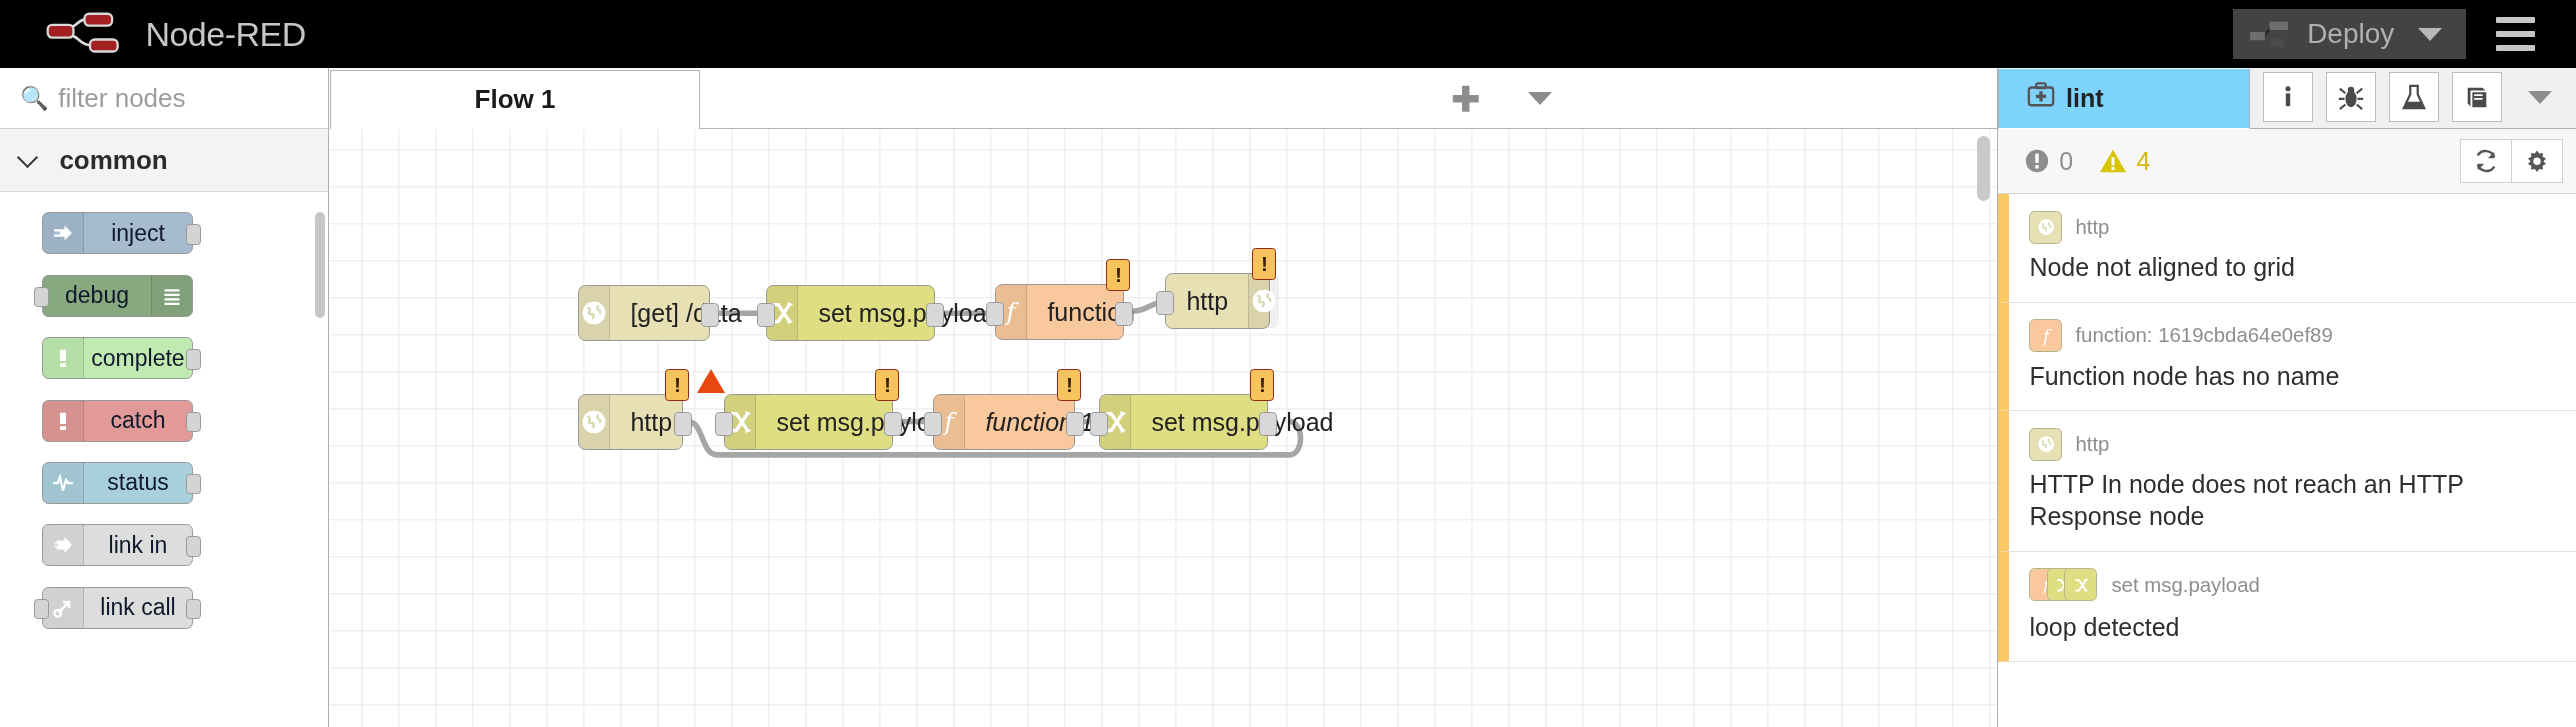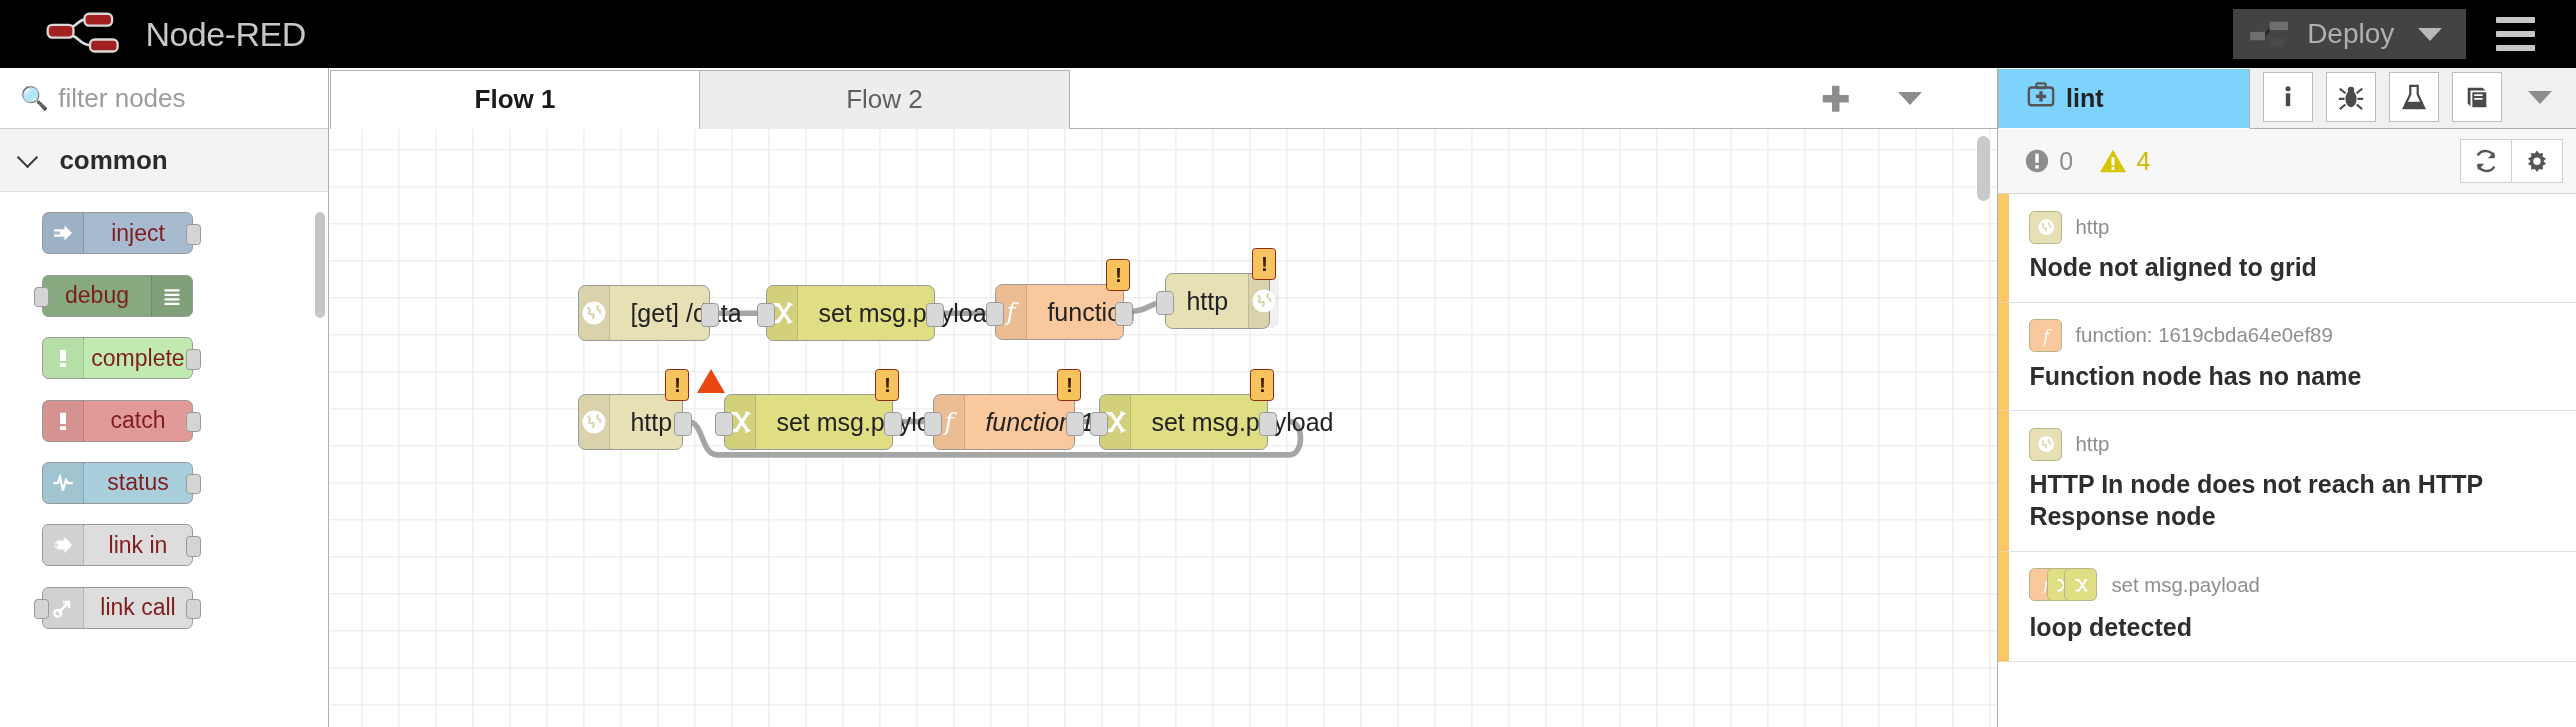--- a/index.html
+++ b/index.html
@@ -74,21 +74,21 @@
   .pnode .ic {
     width: 41px; height: 100%; border-radius: 5.6px 0 0 5.6px;
     display: flex; align-items: center; justify-content: center;
     background: rgba(0,0,0,0.05);
     border-right: 0.9px dotted rgba(0,0,0,0.25);
   }
   .pnode .ic.right {
     border-radius: 0 5.6px 5.6px 0; border-right: 0;
     border-left: 0.9px dotted rgba(0,0,0,0.25); margin-left: auto;
   }
-  .pnode .lbl { flex: 1; text-align: center; font-size: 23px; color: #7f1d1d; }
+  .pnode .lbl { flex: 1; text-align: center; font-size: 23px; color: #0f172a; }
   .port {
     position: absolute; width: 15.7px; height: 20.4px; background: #d4d4d4;
     border: 0.9px solid #999; border-radius: 3.7px; top: 11px;
   }
   .port.in  { left: -9.3px; }
   .port.out { right: -9.3px; }
   #palette-scrollbar {
     position: absolute; right: 2.8px; top: 144px; width: 10.2px; height: 106px;
     background: #c6c6c6; border-radius: 5.6px;
   }
@@ -209,21 +209,21 @@
     padding: 16.7px 20.4px 18.5px 20.4px; cursor: pointer; background: #fff;
   }
   .lint-head { display: flex; align-items: center; gap: 13px; margin-bottom: 7.4px; }
   .lint-chip {
     width: 33px; height: 33px; border: 0.9px solid #b5b58a; border-radius: 5.6px;
     display: flex; align-items: center; justify-content: center; flex: none;
   }
   .lint-chip-stack { position: relative; width: 69px; height: 35px; flex: none; }
   .lint-chip-stack .lint-chip { position: absolute; top: 0; }
   .lint-src { font-size: 20.4px; color: #8e8e8e; }
-  .lint-msg { font-size: 25px; color: #2e2e2e; line-height: 1.28; font-weight: bold; }
+  .lint-msg { font-size: 25px; color: #2e2e2e; line-height: 1.28; }
 </style>
 </head>
 <body>
 
 <div id="header">
   <div id="brand">
     <div id="brand-logo">
       <svg width="81" height="46" viewBox="0 0 88 50">
         <path d="M26 18 C36 18, 36 9, 46 9" stroke="#d8d8d8" stroke-width="3" fill="none"></path>
         <path d="M26 26 C38 26, 38 37, 50 37" stroke="#d8d8d8" stroke-width="3" fill="none"></path>
@@ -337,21 +337,20 @@
         <div class="lbl">link call</div>
         <div class="port in"></div>
         <div class="port out"></div>
       </div>
     </div>
   <div id="palette-scrollbar"></div>
 </div>
 
 <div id="tabbar">
   <div class="tab active">Flow 1</div>
-  <div class="tab inactive">Flow 2</div>
   <div id="tab-add">
     <svg width="31.5" height="31.5" viewBox="0 0 34 34">
         <rect x="13" y="3" width="8" height="28" fill="#8d8d8d"></rect>
         <rect x="3" y="13" width="28" height="8" fill="#8d8d8d"></rect>
       </svg>
   </div>
   <div id="tab-menu"></div>
 </div>
 
 <div id="canvas-wrap">

